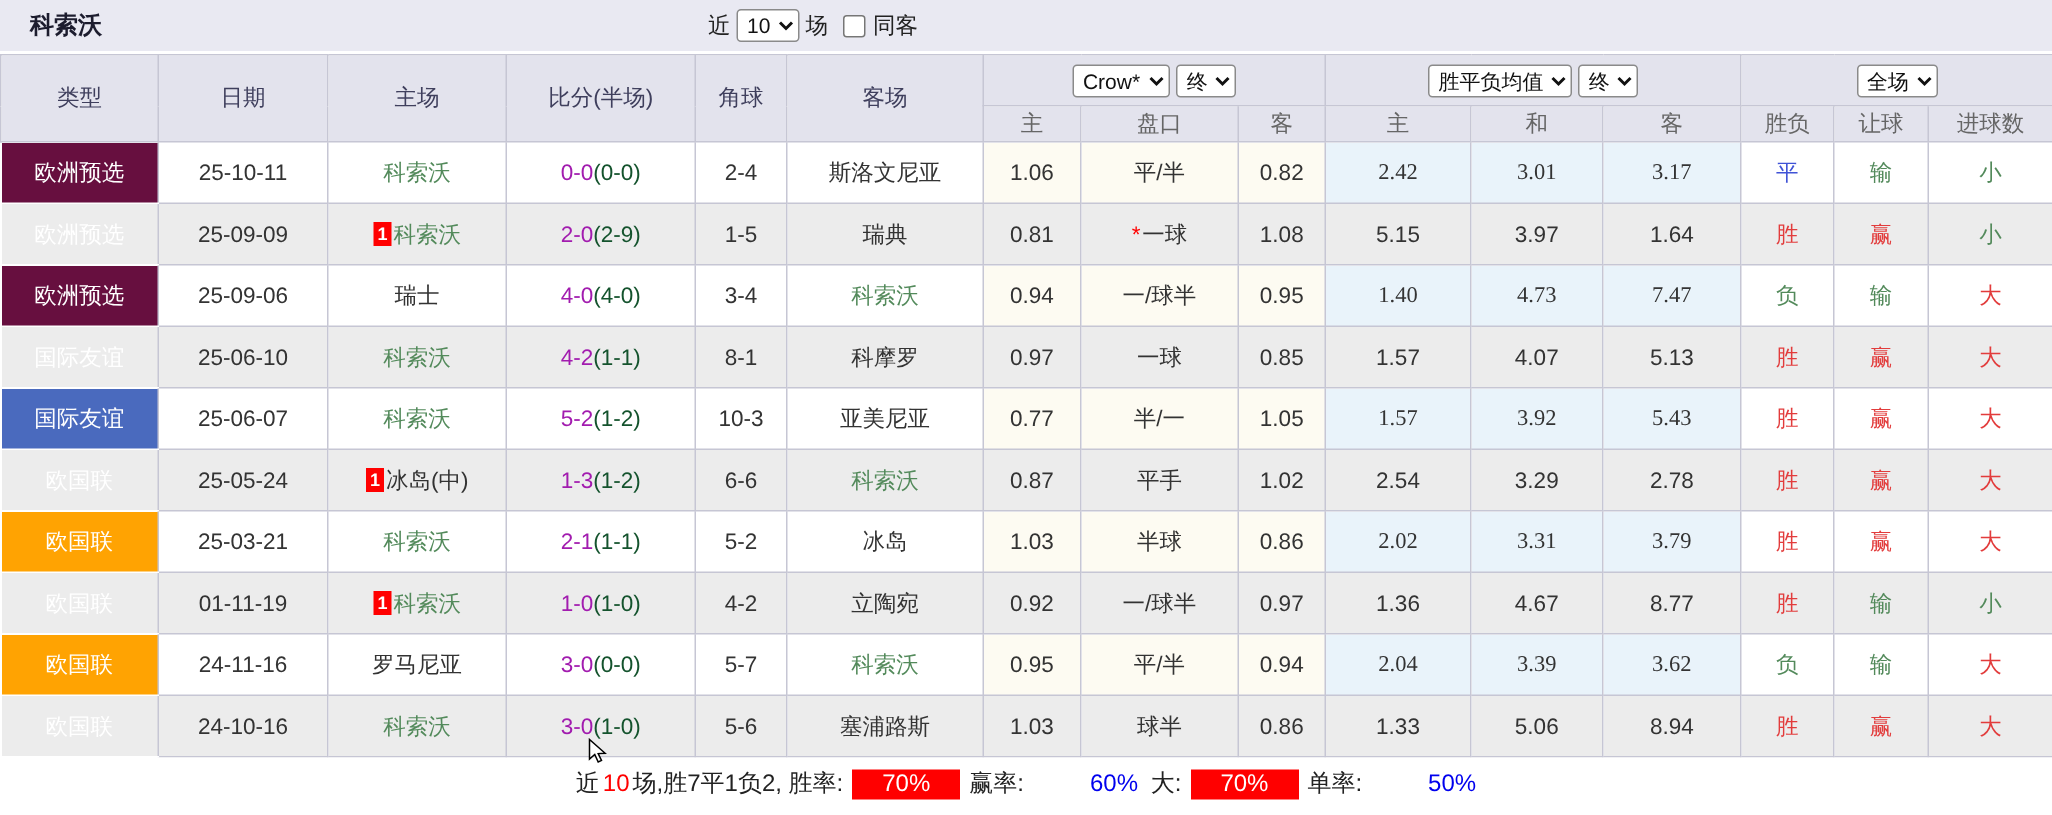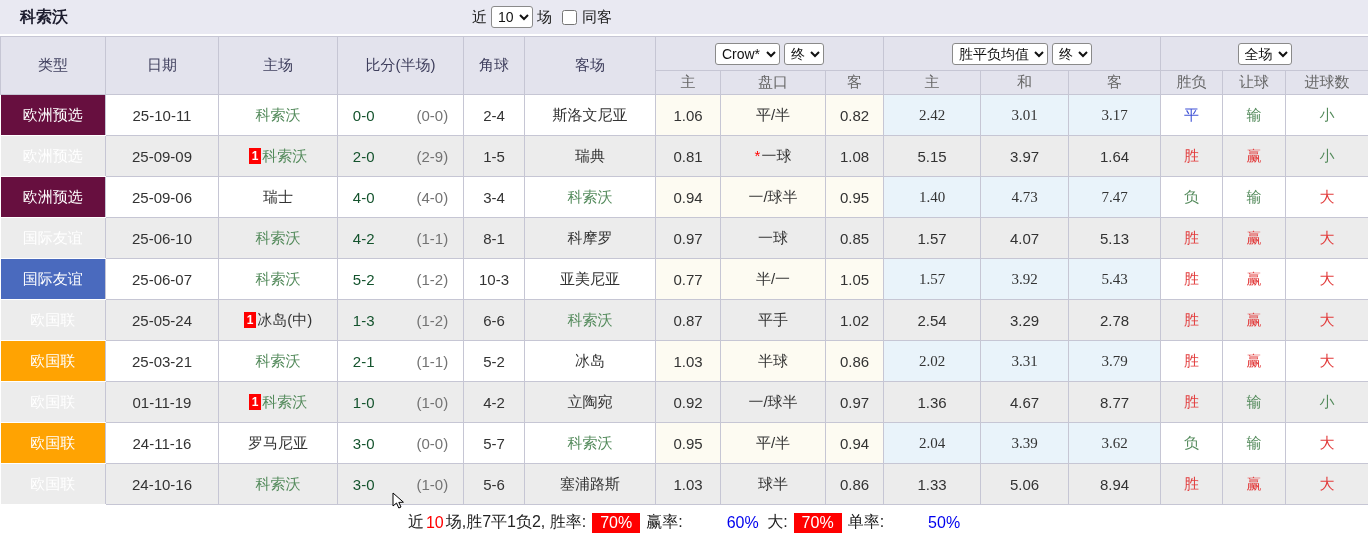--- a/index.html
+++ b/index.html
@@ -31,39 +31,39 @@
   thead th { background:#e3e3ed; color:#3f3f5d; font-weight:normal; font-size:15px; }
   thead tr.ddl-row th { height:34px; }
   thead tr.sub-row th { height:24px; color:#666; }
   tbody td { height:41px; font-size:15px; color:#333; }
   tbody tr.even td { background:#ececec; }
   td.type-cell { color:#fff; border-top:1px solid #fff; border-bottom:1px solid #fff; border-left:none; }
   .type-purple { background:#670f3f; }
   .type-blue   { background:#4a6abe; }
   .type-orange { background:#ffa302; }
   .green { color:#538a5b; }
-  .score-red { color:#14532d;text-align:right; }
+  .score-red { color:#a21caf;text-align:right; }
   .c-red { color:#e23c3c; }
   .c-green { color:#538a5b; }
   .c-blue { color:#4053d6; }
   tbody tr.odd td.cream { background:#fdfbf2;text-align:center; }
   tbody tr.odd td.lblue { background:#e9f3fa;font-family:Liberation Serif, serif; }
   .badge1 {
     display:inline-block; background:#f00; color:#fff; font-size:12px; font-weight:bold;
     padding:0 3px; margin-right:1px; line-height:16px; vertical-align:1px;
   }
   .star { color:#f00; margin-right:1px; }
-  .half { color:#737373;padding-left:42px; }
+  .half { color:#14532d; }
   
   .summary {
     height:35px; display:flex; align-items:center; justify-content:center;
     font-size:16px; color:#222; background:#fff; gap:2px; white-space:pre;
   }
   .summary .red-num { color:#f00; }
-  .summary .badge-pct { background:#f00; color:#fff; padding:1px 8px; margin:0 4px; }
+  .summary .badge-pct { background:#f00; color:#fff; padding:1px 20px; margin:0 4px; }
   .summary .blue-pct { color:#0000ee;margin-left:42px; }
   
   .cursor { position:absolute; left:392px; top:492px; z-index:9; pointer-events:none; }
 </style>
 </head>
 <body>
 
 <div class="topbar">
   <span class="title">科索沃</span>
   <div class="topbar-controls">

